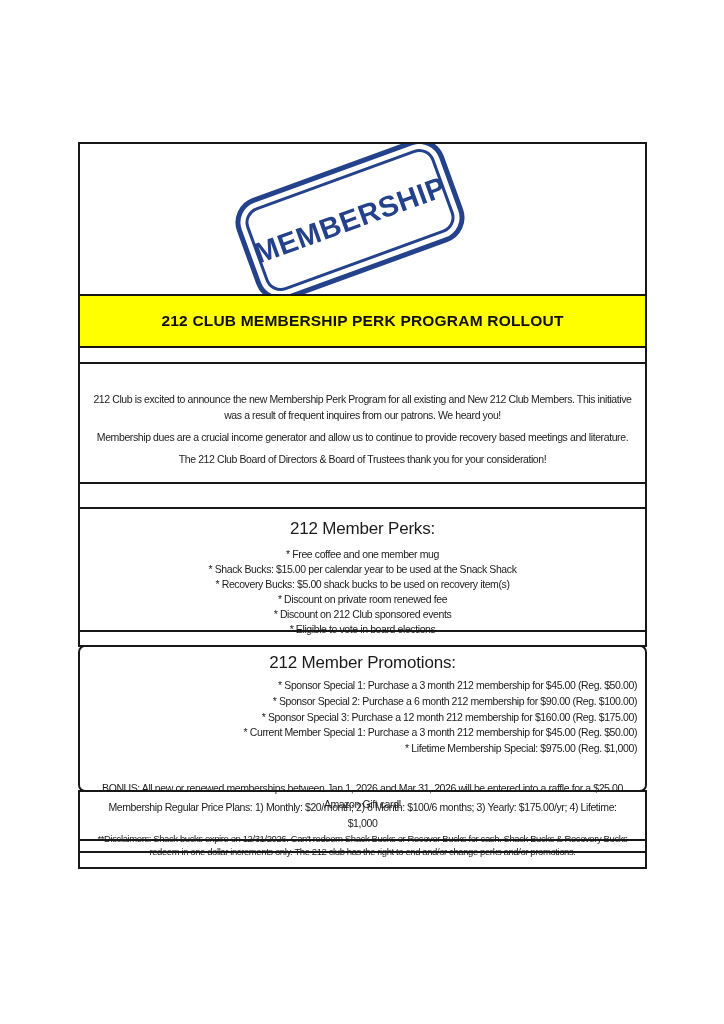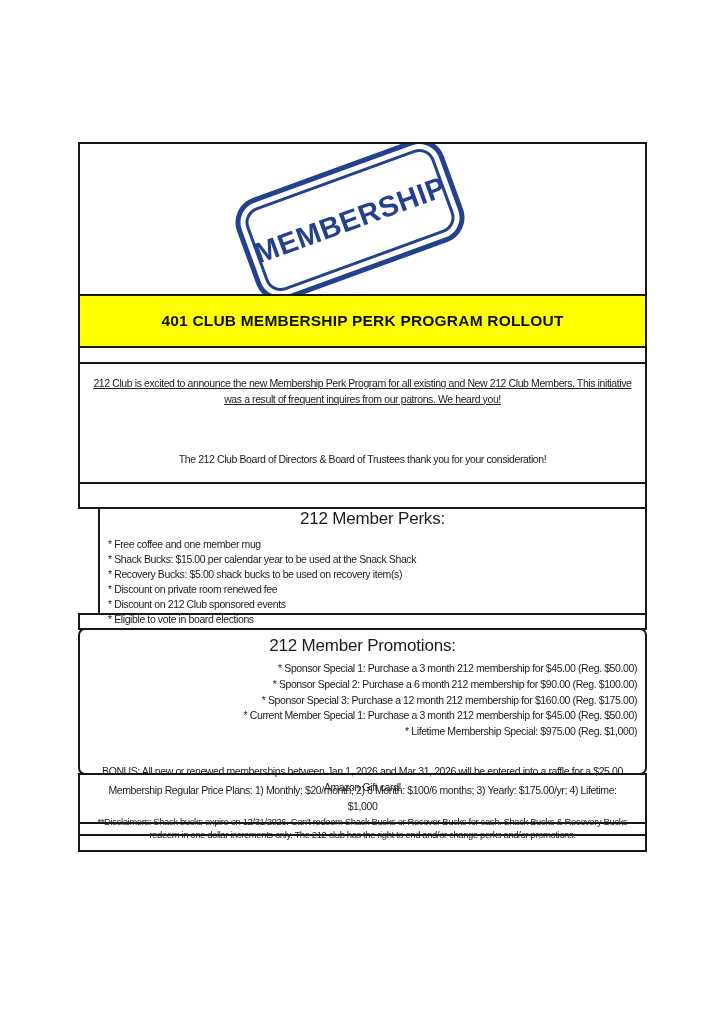--- a/index.html
+++ b/index.html
@@ -35,26 +35,26 @@
 
   .spacer-sm  { height:18px; }
   .spacer-md  { height:27px; }
   .spacer-xs  { height:17px; }
 
   .txt { font-size:10.5px; letter-spacing:-0.4px; line-height:1.5; color:#1c1c1c; }
   .center { text-align:center; }
 
   .intro-row { height:122px; padding:8px 8px; justify-content:space-between; }
   .intro-row p { width:100%; }
-  .intro-row .p1 { margin-top:4px;text-decoration:underline; }
+  .intro-row .p1 { margin-top:20px; }
   .intro-row .p3 { margin-bottom:6px; }
 
-  .perks-row { height:108px; padding:0 8px; justify-content:flex-start;margin-left:20px; }
+  .perks-row { height:125px; padding:10px 8px; justify-content:flex-start; }
   .section-heading { font-size:17px; color:#1c1c1c; letter-spacing:-0.2px; text-align:center; margin-bottom:8px; }
-  .perks-list { width:100%; text-align:left; }
+  .perks-list { width:100%; text-align:center; }
   .perks-list .list-line { font-size:10.5px; letter-spacing:-0.4px; line-height:1.43; }
 
   .promos-row { height:147px; padding:6px 8px 8px; justify-content:flex-start; align-items:stretch;border-radius:7px; }
   .promos-row .section-heading { margin-bottom:5px; }
   .promos-list { width:100%; text-align:right; padding-left:12px; }
   .promos-list .list-line { font-size:10.5px; letter-spacing:-0.4px; line-height:1.5; }
   .bonus-text { margin-top:24px; width:100%; }
 
   .price-row { height:51px; padding:4px 20px; }
   .disc-row { height:14px; padding:2px 6px; }
@@ -69,27 +69,28 @@
 
     <div class="row stamp-row">
       <div class="stamp-outer">
         <div class="stamp-inner">
           <span class="stamp-text">MEMBERSHIP</span>
         </div>
       </div>
     </div>
 
     <div class="row banner-row">
-      <div class="banner-title">401 CLUB MEMBERSHIP PERK PROGRAM ROLLOUT</div>
+      <div class="banner-title">212 CLUB MEMBERSHIP PERK PROGRAM ROLLOUT</div>
     </div>
 
     <div class="row spacer-sm"></div>
 
     <div class="row intro-row">
       <p class="txt center p1">212 Club is excited to announce the new Membership Perk Program for all existing and New 212 Club Members. This initiative was a result of frequent inquires from our patrons.  We heard you!</p>
+      <p class="txt center p2">Membership dues are a crucial income generator and allow us to continue to provide recovery based meetings and literature.</p>
       <p class="txt center p3">The 212 Club Board of Directors &amp; Board of Trustees thank you for your consideration!</p>
     </div>
 
     <div class="row spacer-md"></div>
 
     <div class="row perks-row">
       <div class="section-heading">212 Member Perks:</div>
       <div class="perks-list">
           <div class="list-line">* Free coffee and one member mug</div>
           <div class="list-line">* Shack Bucks: $15.00 per calendar year to be used at the Snack Shack</div>

